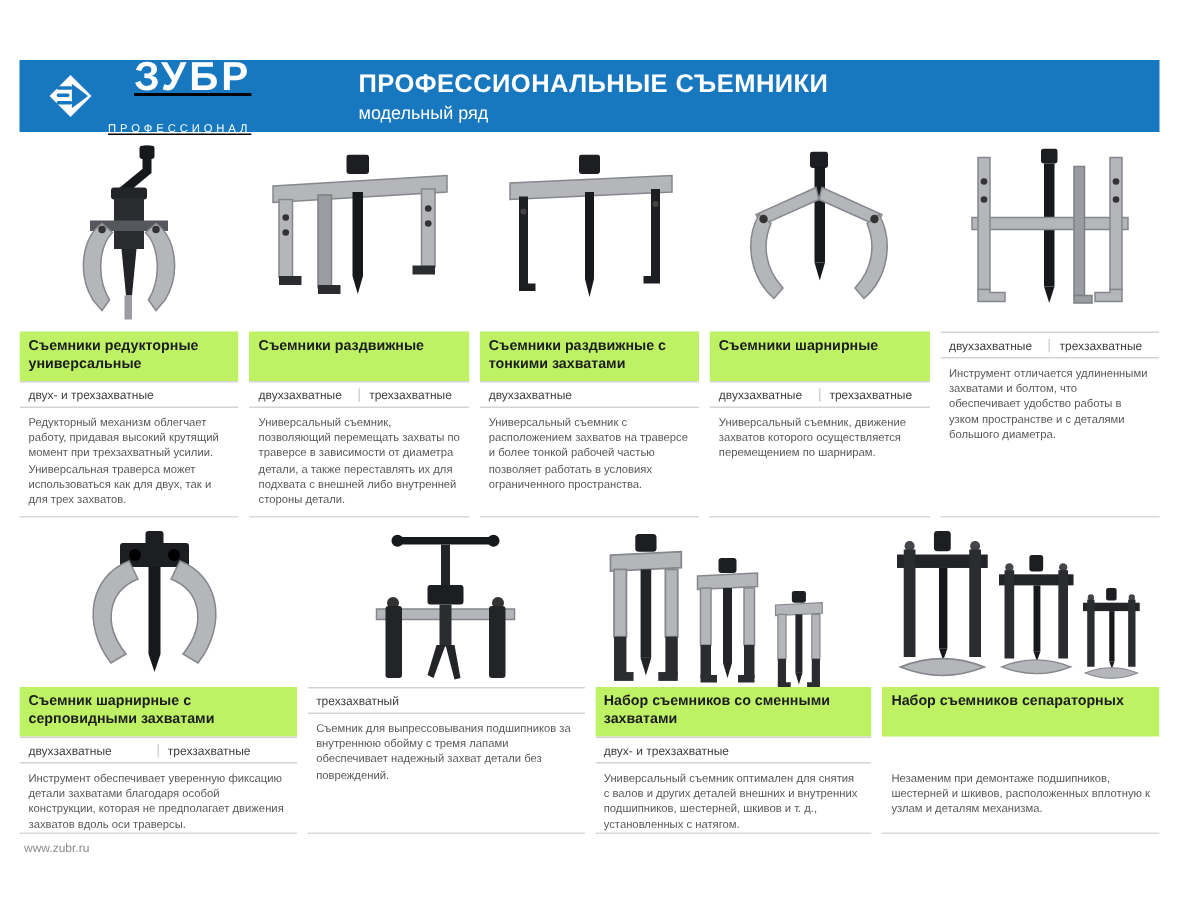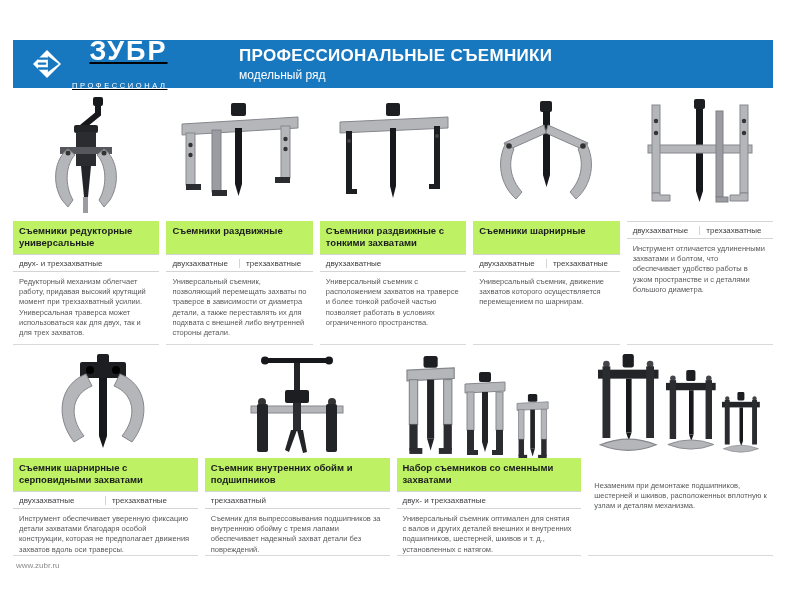--- a/index.html
+++ b/index.html
@@ -238,21 +238,20 @@
           <circle cx="25" cy="48" r="4" fill="#333"></circle>
             <circle cx="95" cy="48" r="4" fill="#333"></circle>
           <rect x="14" y="52" width="92" height="7" fill="#b4b6ba" stroke="#85878c"></rect>
           <rect x="20" y="50" width="11" height="48" rx="2" fill="#222428"></rect>
           <rect x="89" y="50" width="11" height="48" rx="2" fill="#222428"></rect>
           <rect x="56" y="49" width="8" height="28" fill="#2b2c30"></rect>
           <polygon points="54,76 60,76 52,98 48,96" fill="#222428"></polygon>
           <polygon points="60,76 66,76 70,98 66,99" fill="#222428"></polygon>
         </svg>
       </div>
-      <div class="card-title">Съемник внутренних обойм и подшипников</div>
       <div class="tags">
         <span class="tag">трехзахватный</span>
       </div>
       <div class="desc">Съемник для выпрессовывания подшипников за внутреннюю обойму с тремя лапами обеспечивает надежный захват детали без повреждений.</div>
     </div>
 
     <div class="card">
       <div class="img-area">
         <svg width="168" height="104" viewBox="0 0 168 104">
           <defs>
@@ -295,20 +294,21 @@
               <rect x="4" y="11" width="7" height="64" fill="#2b2c30"></rect>
               <rect x="43" y="11" width="7" height="64" fill="#2b2c30"></rect>
               <path d="M2 81 Q27 71 52 81 Q27 91 2 81 Z" fill="#b4b6ba" stroke="#85878c"></path>
             </g>
           </defs>
           <use href="#mini-sep" transform="translate(2,0) scale(1.12)"></use>
           <use href="#mini-sep" transform="translate(70,16) scale(0.92)"></use>
           <use href="#mini-sep" transform="translate(126,38) scale(0.7)"></use>
         </svg>
       </div>
+      <div class="card-title">Набор съемников сепараторных</div>
       <div class="tags empty"></div>
       <div class="desc">Незаменим при демонтаже подшипников, шестерней и шкивов, расположенных вплотную к узлам и деталям механизма.</div>
     </div>
   </div>
 
   <a class="footer-url" href="#">www.zubr.ru</a>
 
 </div>
 
 </body></html>

